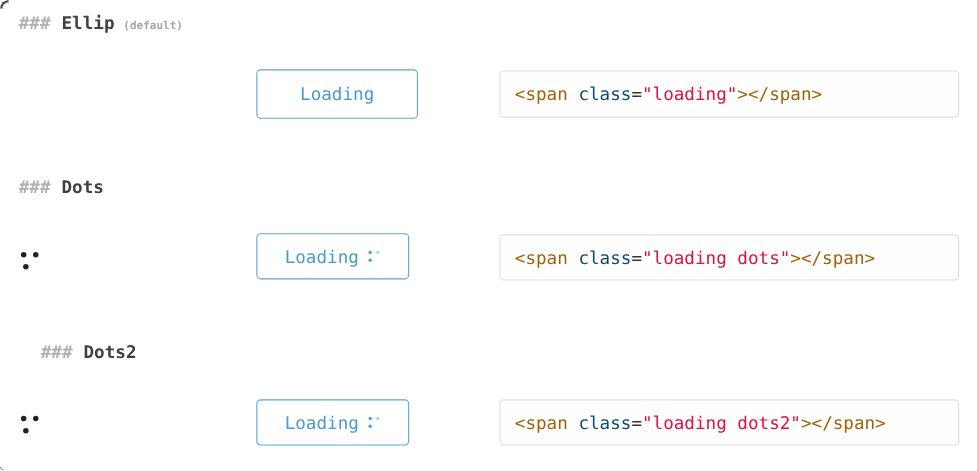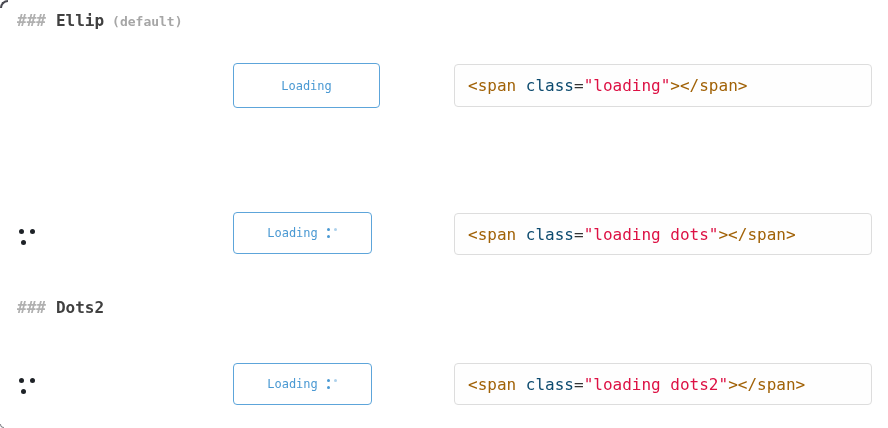--- a/index.html
+++ b/index.html
@@ -18,33 +18,33 @@
   .corner-bl{position:absolute;bottom:0;left:0;width:4px;height:4px;
     border-bottom:1px solid #8a8a90;border-left:1px solid #8a8a90;
     border-bottom-left-radius:4px;box-sizing:border-box;}
 
   .section-heading{
     position:absolute;left:17px;margin:0;
     font-size:16px;font-weight:bold;line-height:20px;white-space:pre;
   }
   .hashes{color:#b0b0b0;}
   .h-title{color:#404040;margin-left:10px;}
-  .h-suffix{color:#a6a6a6;font-size:13px;font-weight:bold;margin-left:8px;}
+  .h-suffix{color:#a6a6a6;font-size:10px;font-weight:bold;margin-left:8px;}
 
   .demo-frame{position:absolute;left:17px;width:22px;height:22px;}
   .demo-dot{position:absolute;width:5px;height:5px;border-radius:50%;background:#1e2227;}
   .demo-dot.da{left:2px;top:2px;}
   .demo-dot.db{left:13px;top:2px;}
   .demo-dot.dc{left:4px;top:13px;}
 
   .loading-button{
     position:absolute;left:233px;box-sizing:border-box;
     background:#ffffff;border:1px solid #5da5da;border-radius:4px;
     color:#4a99d3;font-family:"DejaVu Sans Mono","Liberation Mono",monospace;
-    font-size:12px;display:flex;align-items:center;justify-content:center;
+    font-size:16px;display:flex;align-items:center;justify-content:center;
     cursor:pointer;padding:0;
   }
   .btn1{top:63px;width:147px;height:45px;}
   .btn2{top:212px;width:139px;height:42px;}
   .btn3{top:363px;width:139px;height:42px;}
 
   .btn-dots{display:inline-block;position:relative;width:11px;height:12px;margin-left:9px;}
   .btn-dot{position:absolute;width:3px;height:3px;border-radius:50%;background:#4a99d3;}
   .btn-dot.ba{left:0;top:1px;}
   .btn-dot.bb{left:7px;top:1px;opacity:.45;}
@@ -77,41 +77,42 @@
   <div class="demo-frame" style="top:75px;"></div>
 
   <button class="loading-button btn1">
       <span>Loading</span>
     </button>
 
   <div class="code-block cb1">
       <code><span class="tok-tag">&lt;span</span><span class="tok-punct"> </span><span class="tok-attr">class</span><span class="tok-punct">=</span><span class="tok-str">"loading"</span><span class="tok-tag">&gt;&lt;/span&gt;</span></code>
     </div>
 
+  <h3 class="section-heading" style="top:160px;"><span class="hashes">###</span><span class="h-title">Dots</span></h3>
 
   <div class="demo-frame" style="top:227px;">
     <span class="demo-dot da"></span>
     <span class="demo-dot db"></span>
     <span class="demo-dot dc"></span>
   </div>
 
   <button class="loading-button btn2">
       <span>Loading</span>
       <span class="btn-dots">
         <span class="btn-dot ba"></span>
         <span class="btn-dot bb"></span>
         <span class="btn-dot bc"></span>
       </span>
     </button>
 
   <div class="code-block cb2">
       <code><span class="tok-tag">&lt;span</span><span class="tok-punct"> </span><span class="tok-attr">class</span><span class="tok-punct">=</span><span class="tok-str">"loading dots"</span><span class="tok-tag">&gt;&lt;/span&gt;</span></code>
     </div>
 
-  <h3 class="section-heading" style="top:298px;"><span class="hashes">###</span><span class="h-title">Dots2</span></h3>
+  <h3 class="section-heading" style="top:310px;margin-left:20px;"><span class="hashes">###</span><span class="h-title">Dots2</span></h3>
 
   <div class="demo-frame" style="top:376px;">
     <span class="demo-dot da"></span>
     <span class="demo-dot db"></span>
     <span class="demo-dot dc"></span>
   </div>
 
   <button class="loading-button btn3">
       <span>Loading</span>
       <span class="btn-dots">

